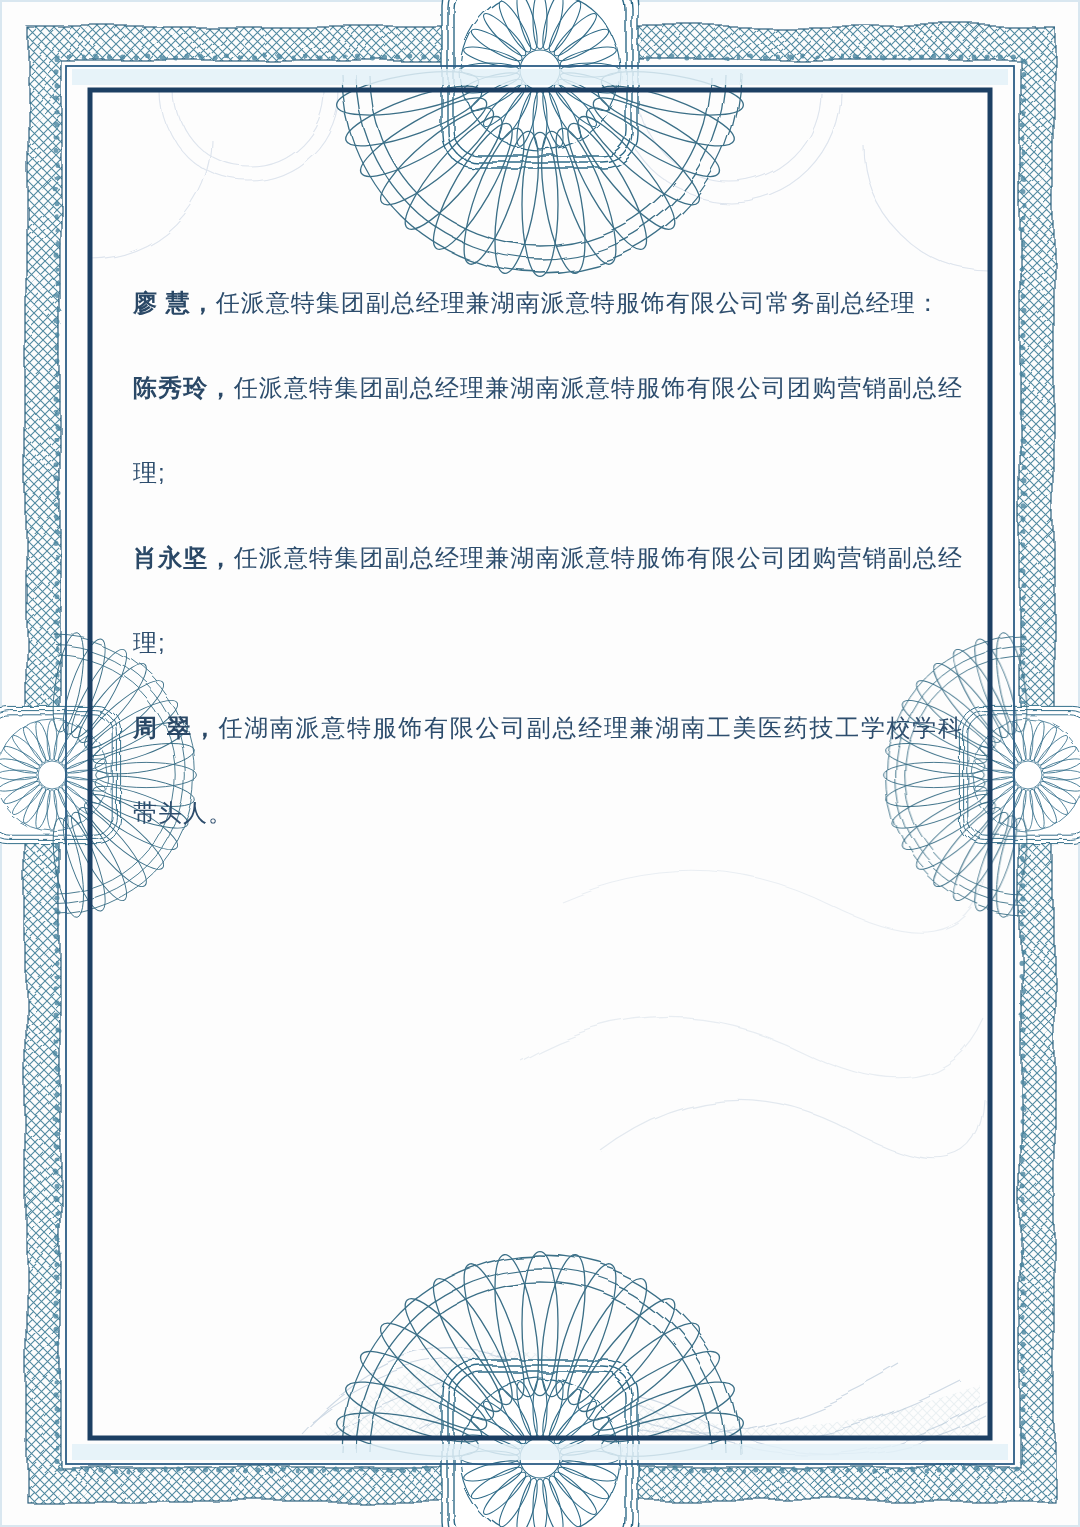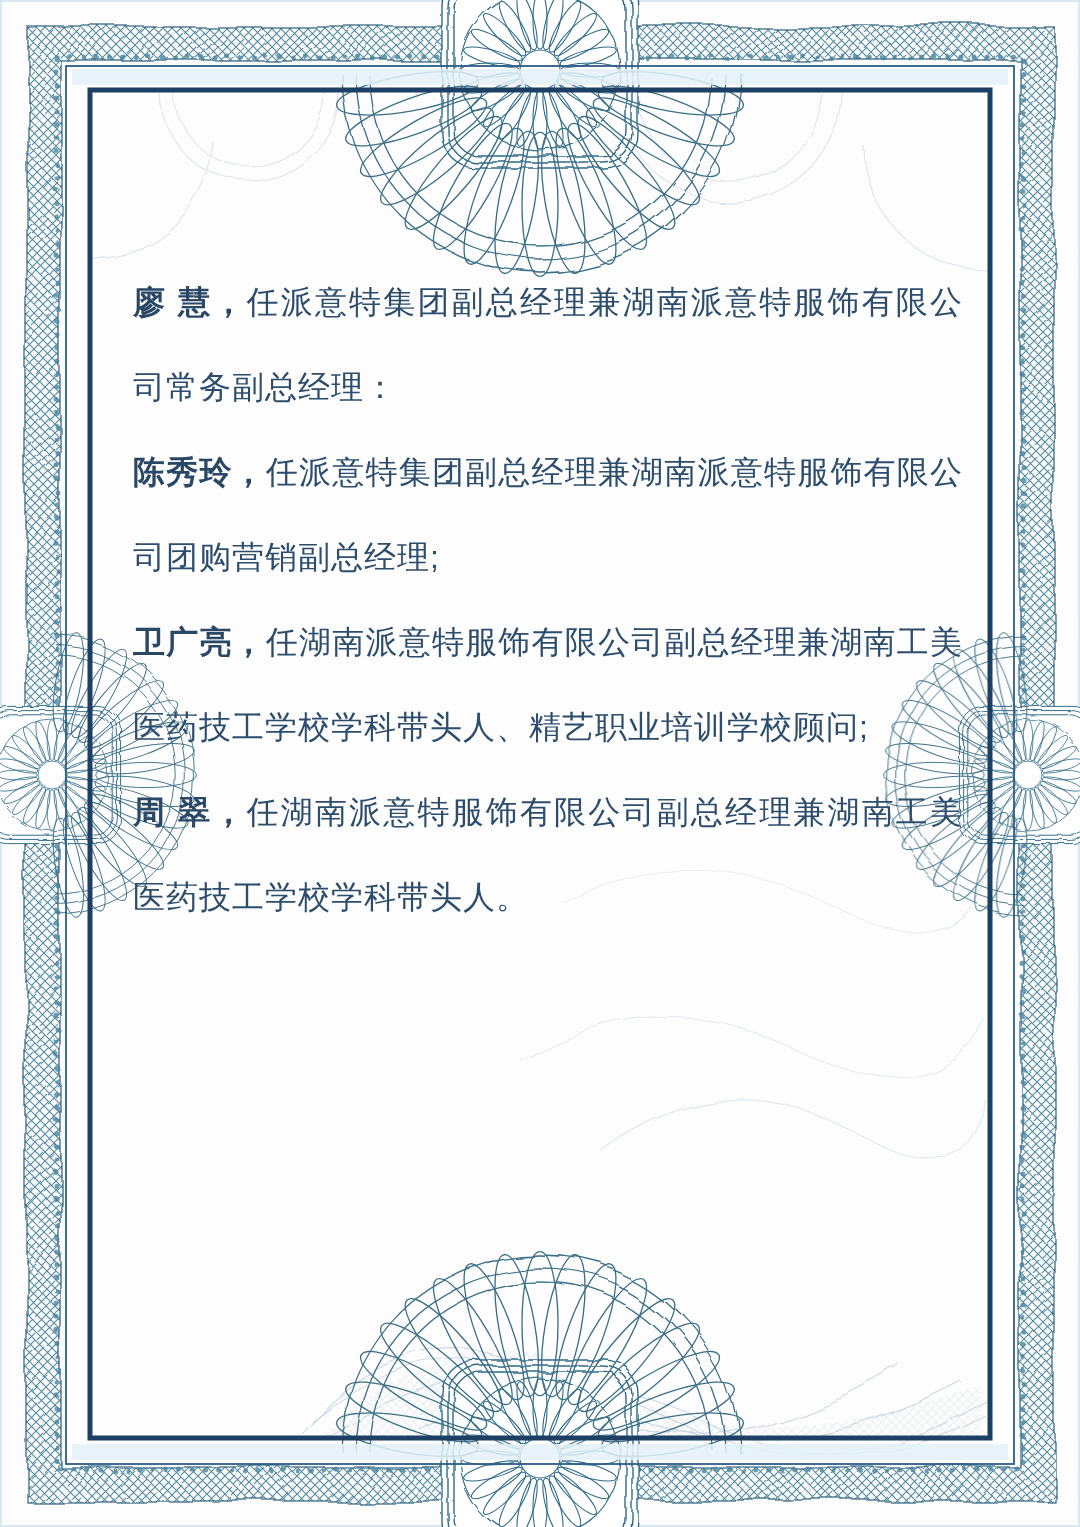--- a/index.html
+++ b/index.html
@@ -5,21 +5,21 @@
   html,body{margin:0;padding:0;}
   body{
     width:1080px;height:1527px;position:relative;overflow:hidden;
     background:#fdfdfd;
     font-family:"Liberation Sans","DejaVu Sans",sans-serif;
   }
   .frame-svg{position:absolute;left:0;top:0;width:1080px;height:1527px;z-index:1;}
   .content-text{
     position:absolute;left:133px;top:260px;width:830px;z-index:2;
     color:#2d4d6d;
-    font-size:32px;line-height:85px;letter-spacing:1px;
+    font-size:24px;line-height:85px;letter-spacing:1px;
     text-align:justify;
   }
   .content-text p{margin:0;padding:0;}
   .entry-name{font-weight:700;color:#2a4866;}
   .entry-body{font-weight:400;}
 </style>
 </head>
 <body>
 
 <svg class="frame-svg" viewBox="0 0 1080 1527" xmlns="http://www.w3.org/2000/svg">
@@ -159,18 +159,18 @@
 </svg>
 
 <div class="content-text">
   <p>
     <span class="entry-name">廖 慧，</span><span class="entry-body">任派意特集团副总经理兼湖南派意特服饰有限公司常务副总经理：</span>
   </p>
   <p>
     <span class="entry-name">陈秀玲，</span><span class="entry-body">任派意特集团副总经理兼湖南派意特服饰有限公司团购营销副总经理;</span>
   </p>
   <p>
-    <span class="entry-name">卫广亮，</span><span class="entry-body">任湖南派意特服饰有限公司副总经理兼湖南工美医药技工学校学科带头人、精艺职业培训学校顾问;</span>
+    <span class="entry-name">肖永坚，</span><span class="entry-body">任派意特集团副总经理兼湖南派意特服饰有限公司团购营销副总经理;</span>
   </p>
   <p>
     <span class="entry-name">周 翠，</span><span class="entry-body">任湖南派意特服饰有限公司副总经理兼湖南工美医药技工学校学科带头人。</span>
   </p>
 </div>
 
 </body></html>

